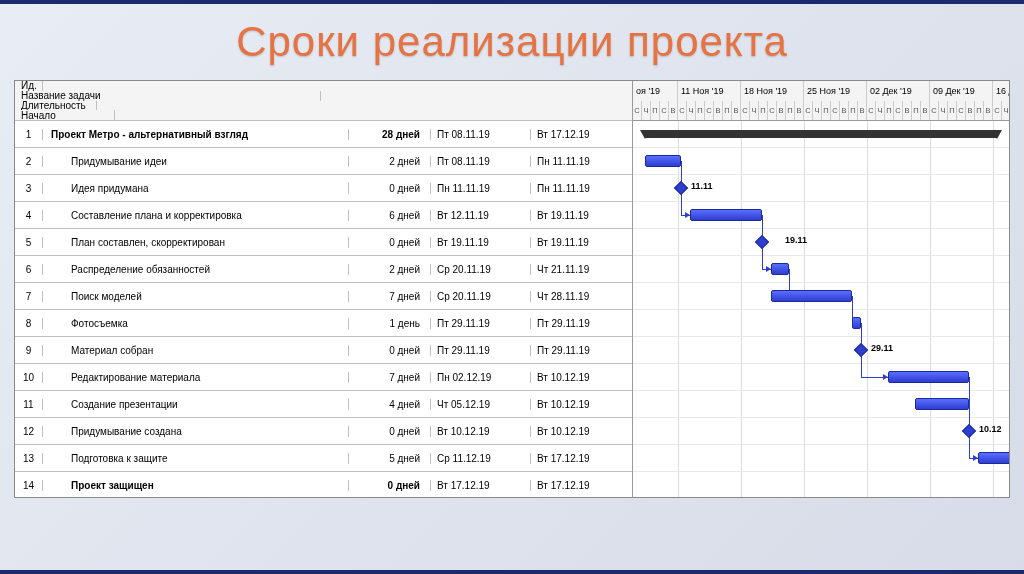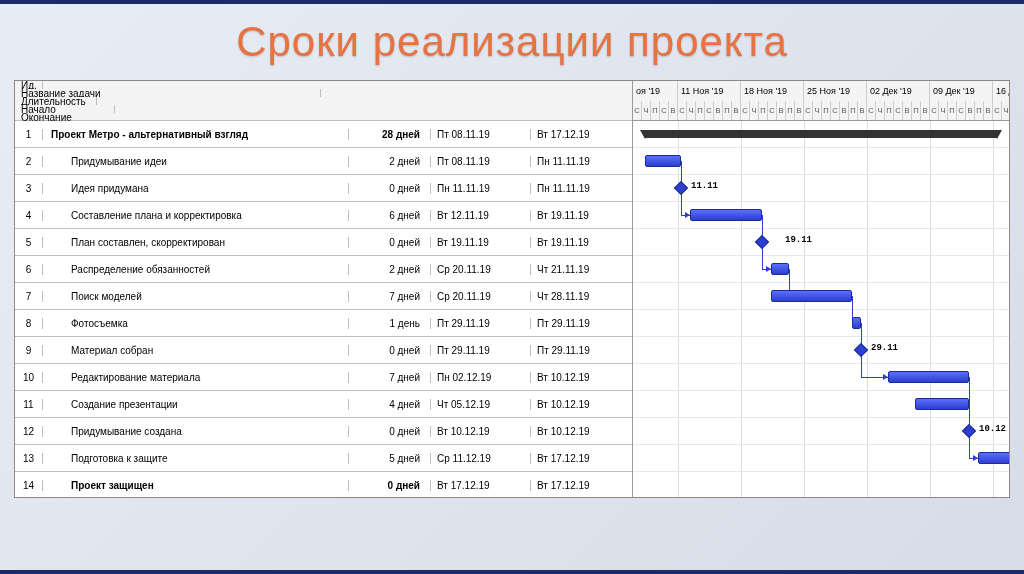--- a/index.html
+++ b/index.html
@@ -83,21 +83,20 @@
     border-bottom: 1px solid #999;
     font-size:9px;
   }
   .ts-row { display:flex; flex:1; }
   .ts-cell { border-right:1px solid #ccc; display:flex; align-items:center; justify-content:flex-start; padding-left:3px; background:#f4f4f4;}
   .ts-week { flex: 0 0 63px; }
   .ts-day  { flex: 0 0 9px; font-size:7.5px; padding:0; justify-content:center; color:#555;}
   .chart-body {
     position:relative;
     height: calc(100% - 40px);
-    font-family: Liberation Mono, monospace;
   }
   .chart-row {
     height: 27px;
     border-bottom: 1px solid #e8e8e8;
     position:relative;
   }
   .vline { position:absolute; top:0; bottom:0; width:1px; background:#ddd; z-index:0;}
   .bar {
     position:absolute;
     height:12px;
@@ -165,21 +164,20 @@
 <h1 class="title">Сроки реализации проекта</h1>
 
 <div class="gantt-wrap">
 
   <div class="grid">
     <div class="ghead">
       <div class="cell c-id">Ид.</div>
       <div class="cell c-name">Название задачи</div>
       <div class="cell c-dur">Длительность</div>
       <div class="cell c-start">Начало</div>
-      <div class="cell c-end">Окончание</div>
     </div>
     <div id="grid-rows">
         <div class="grow summary">
           <div class="cell c-id">1</div>
           <div class="cell c-name">Проект Метро - альтернативный взгляд</div>
           <div class="cell c-dur">28 дней</div>
           <div class="cell c-start">Пт 08.11.19</div>
           <div class="cell c-end">Вт 17.12.19</div>
         </div>
         <div class="grow">

